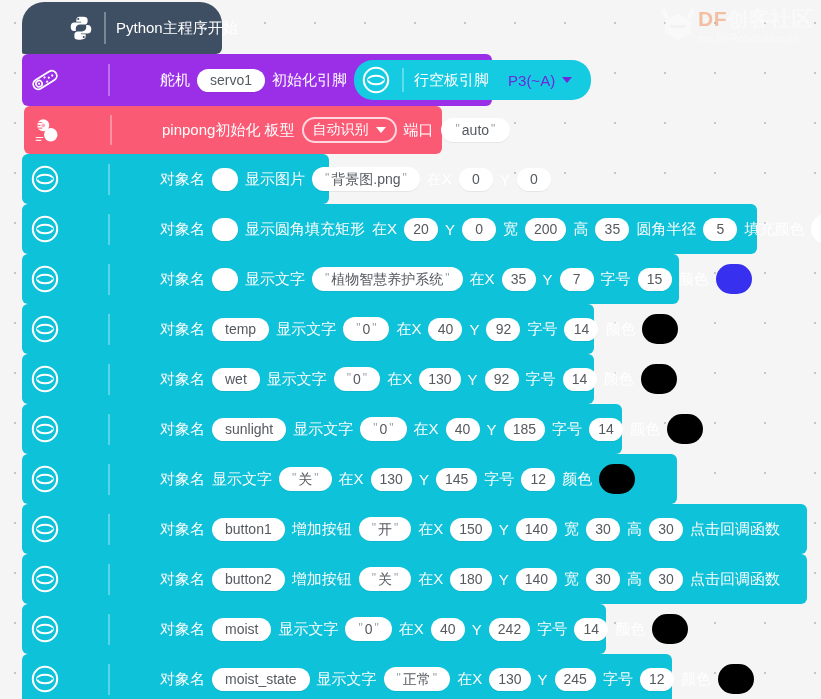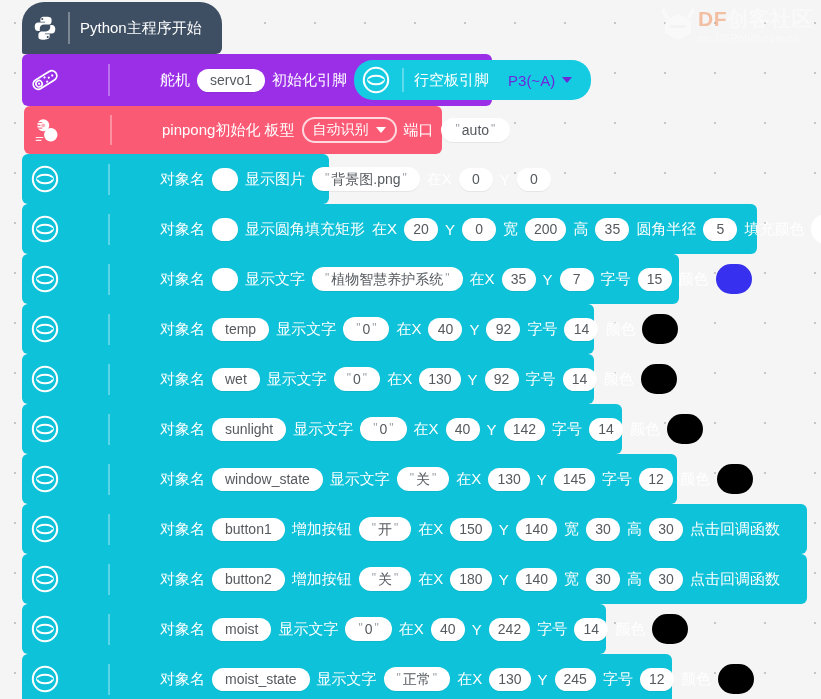--- a/index.html
+++ b/index.html
@@ -155,21 +155,21 @@
         <div class="slit"></div>
     </div>
     <div class="wm-text">
       <div class="wm-top">
         <span class="wm-df">DF</span><span class="wm-cn">创客社区</span>
       </div>
       <div class="wm-sub">mc.DFRobot.com.cn</div>
     </div>
   </div>
 
-  <div class="block hat" style="left:22px;top:2px;width:200px;height:52px;">
+  <div class="block hat" style="left:22px;top:2px;width:200px;height:52px;padding-left:36px;">
     <div class="icon-cell">
       <svg class="py-icon" viewBox="0 0 24 24" aria-hidden="true">
         <path fill="#ffffff" d="M11.9 1.5c-2.4 0-4.2.5-4.2 2.6v2.1h4.4v.7H5.8c-2 0-3.3 1.4-3.3 3.9 0 2.5 1.1 4 3.1 4h1.6v-2.4c0-2.1 1.8-3.6 3.9-3.6h4.1c1.7 0 2.9-1.3 2.9-2.9V4.1c0-1.6-1.3-2.6-3.9-2.6h-2.3zm-2.4 1.3c.5 0 .9.4.9.9s-.4.9-.9.9-.9-.4-.9-.9.4-.9.9-.9z"></path>
         <path fill="#ffffff" d="M12.1 22.5c2.4 0 4.2-.5 4.2-2.6v-2.1h-4.4v-.7h6.3c2 0 3.3-1.4 3.3-3.9 0-2.5-1.1-4-3.1-4h-1.6v2.4c0 2.1-1.8 3.6-3.9 3.6H8.8c-1.7 0-2.9 1.3-2.9 2.9v2.1c0 1.6 1.3 2.6 3.9 2.6h2.3zm2.4-1.3c-.5 0-.9-.4-.9-.9s.4-.9.9-.9.9.4.9.9-.4.9-.9.9z"></path>
       </svg>
     </div>
     <div class="divider"></div>
     <div class="row">
       <span class="lbl">Python主程序开始</span>
     </div>
@@ -376,41 +376,40 @@
     </div>
     <div class="divider"></div>
     <div class="row">
       <span class="lbl">对象名</span>
       <span class="fld wide">sunlight</span>
       <span class="lbl">显示文字</span>
       <span class="fld str"><span class="q">"</span><span>0</span><span class="q">"</span></span>
       <span class="lbl">在X</span>
       <span class="fld num">40</span>
       <span class="lbl">Y</span>
-      <span class="fld num">142</span>
+      <span class="fld num">185</span>
       <span class="lbl">字号</span>
       <span class="fld num">14</span>
       <span class="lbl">颜色</span>
       <span class="swatch" style="background:#000000;"></span>
     </div>
   </div>
 
   <div class="block stackblock cyan" style="left:22px;top:454px;width:655px;height:50px;background:#0ec2d9;">
     <span class="notch" style="background:#0ec2d9;"></span>
     <div class="icon-cell">
       <svg class="uni-icon" viewBox="0 0 32 32" aria-hidden="true">
         <circle cx="16" cy="16" r="13" fill="none" stroke="#fff" stroke-width="2.2"></circle>
         <ellipse cx="16" cy="16" rx="8.5" ry="4.6" fill="none" stroke="#fff" stroke-width="2.2"></ellipse>
         <path d="M7.5 16 Q16 12 24.5 16" fill="none" stroke="#0ec2d9" stroke-width="1.6"></path>
       </svg>
     </div>
     <div class="divider"></div>
     <div class="row">
       <span class="lbl">对象名</span>
-      <span class="fld wide">window_state</span>
       <span class="lbl">显示文字</span>
       <span class="fld str"><span class="q">"</span><span>关</span><span class="q">"</span></span>
       <span class="lbl">在X</span>
       <span class="fld num">130</span>
       <span class="lbl">Y</span>
       <span class="fld num">145</span>
       <span class="lbl">字号</span>
       <span class="fld num">12</span>
       <span class="lbl">颜色</span>
       <span class="swatch" style="background:#000000;"></span>

